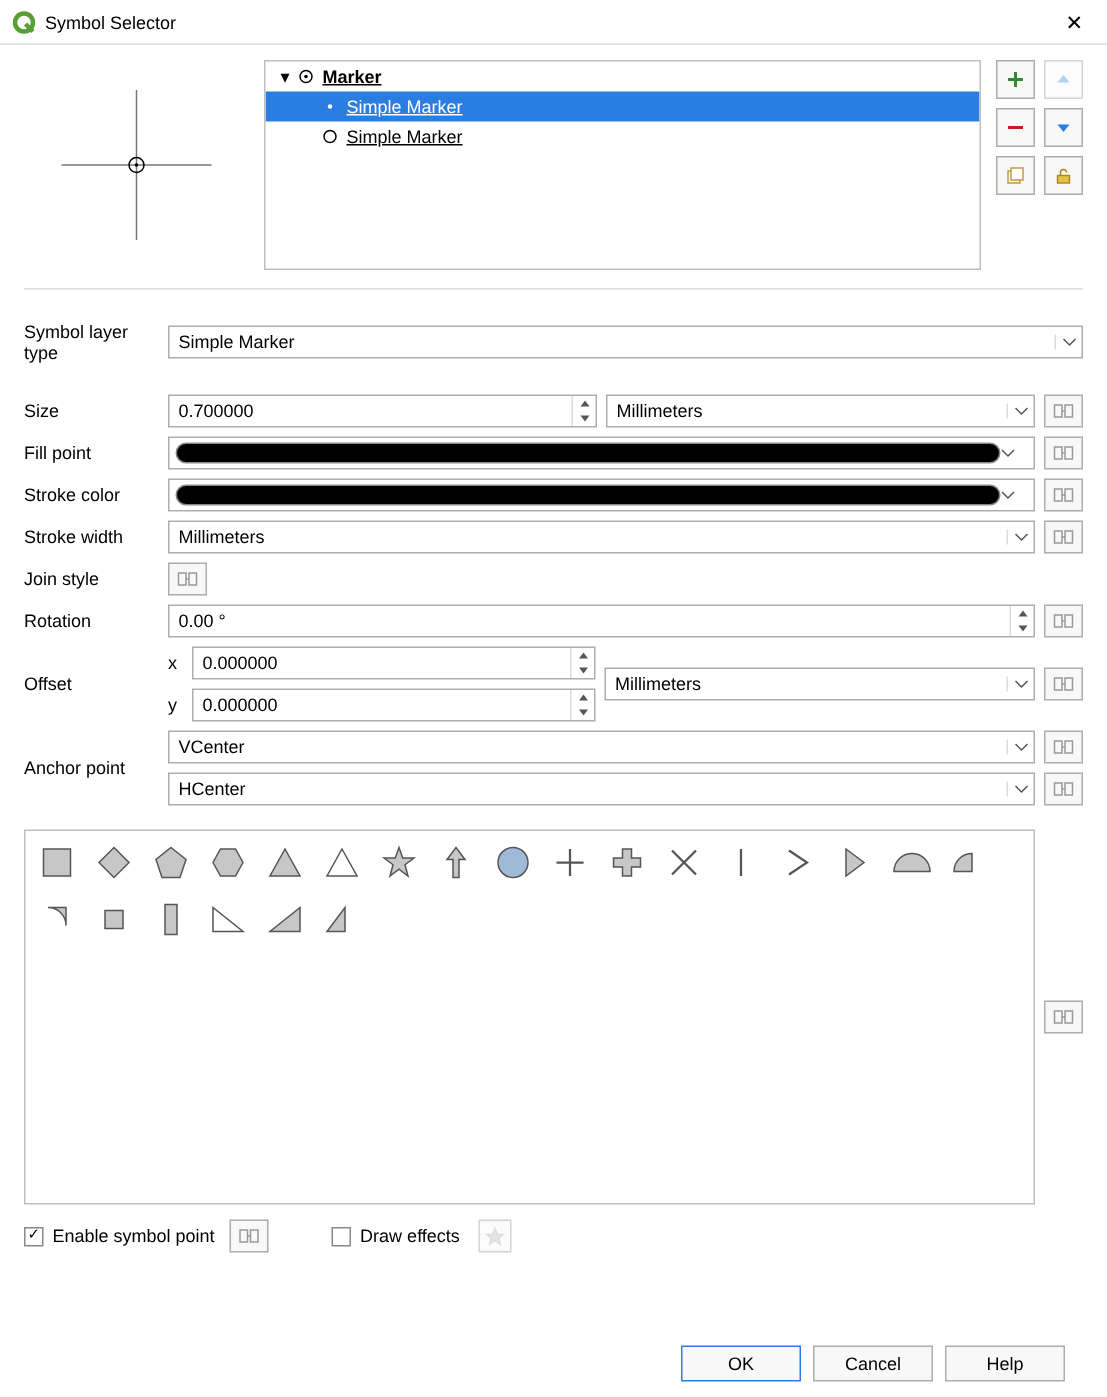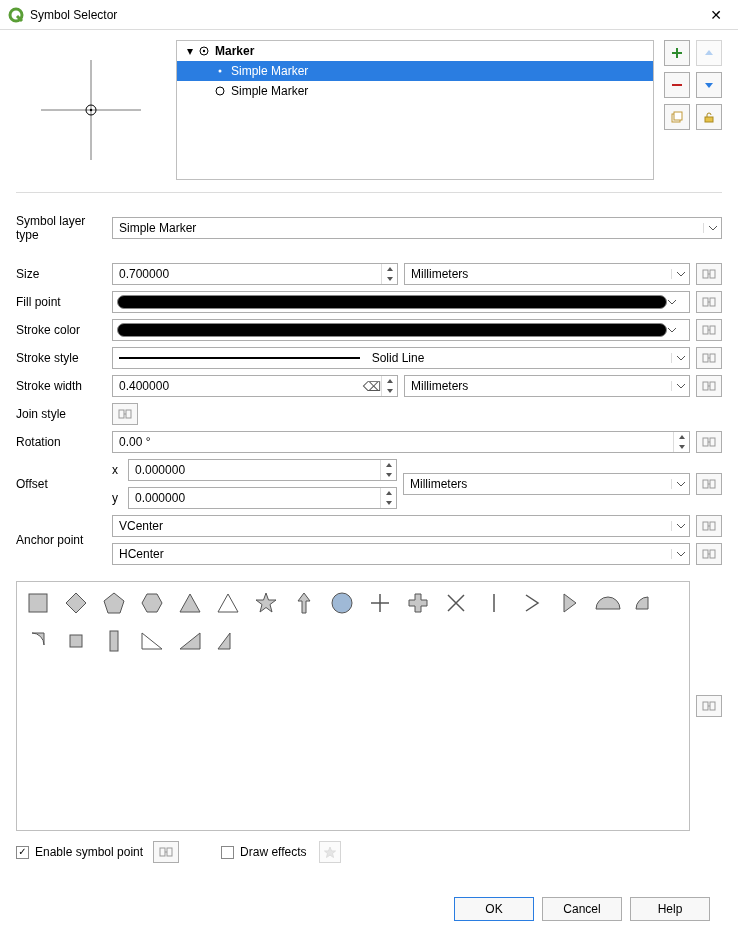--- a/index.html
+++ b/index.html
@@ -40,21 +40,21 @@
   }
   .tree-row {
     display: flex; align-items: center; height: 20px; padding-left: 4px;
     font-size: 12px;
   }
   .tree-row.selected { background: #2a7de1; color: #fff; }
   .tree-indent0 { padding-left: 6px; }
   .tree-indent1 { padding-left: 36px; }
   .tree-glyph { width: 14px; text-align: center; }
   .tree-bullet { width: 14px; display:flex; align-items:center; justify-content:center; }
-  .tree-label { margin-left: 4px; }
+  .tree-label { margin-left: 4px; text-decoration: underline; }
 
   .side-buttons { display: flex; flex-direction: column; gap: 6px; }
   .side-buttons .pair { display: flex; gap: 6px; }
   .icon-btn {
     width: 26px; height: 26px; border: 1px solid #adadad; background: #f8f8f8;
     display: flex; align-items: center; justify-content: center;
   }
   .icon-btn.disabled { opacity: 0.5; }
 
   .hr { border-top: 1px solid #dcdcdc; margin: 12px 0 6px 0; }
@@ -315,59 +315,23 @@
       </div>
       <div class="dd-icon dd-link-icon">
         <svg width="16" height="14">
             <rect x="2" y="3" width="5" height="8" fill="none" stroke="#999"></rect>
             <rect x="9" y="3" width="5" height="8" fill="none" stroke="#999"></rect>
             <path d="M7 7 H9" stroke="#999"></path>
           </svg>
       </div>
     </div>
 
-    <div class="row">
-      <span class="lbl">Stroke style</span>
-      <div class="combo stroke-style-combo">
-        <div class="line-preview"></div>
-        <span class="ctext" style="flex:0 0 auto;">Solid Line</span>
-        <span style="flex:1"></span>
-        <span class="carrow">
-            <svg width="10" height="10">
-              <path d="M1 3 L5 7 L9 3" fill="none" stroke="#555"></path>
-            </svg>
-          </span>
-      </div>
-      <div class="dd-icon dd-link-icon">
-        <svg width="16" height="14">
-            <rect x="2" y="3" width="5" height="8" fill="none" stroke="#999"></rect>
-            <rect x="9" y="3" width="5" height="8" fill="none" stroke="#999"></rect>
-            <path d="M7 7 H9" stroke="#999"></path>
-          </svg>
-      </div>
-    </div>
 
     <div class="row">
       <span class="lbl">Stroke width</span>
-      <div class="spin">
-        <span class="sval">0.400000</span>
-        <span class="clear-x">⌫</span>
-        <div class="spin-arrows">
-          <div>
-              <svg width="8" height="6">
-                <path d="M1 5 L4 1 L7 5 Z" fill="#555"></path>
-              </svg>
-            </div>
-          <div>
-              <svg width="8" height="6">
-                <path d="M1 1 L4 5 L7 1 Z" fill="#555"></path>
-              </svg>
-            </div>
-        </div>
-      </div>
       <div class="combo unit-combo">
         <span class="ctext">Millimeters</span>
         <span class="carrow">
             <svg width="10" height="10">
               <path d="M1 3 L5 7 L9 3" fill="none" stroke="#555"></path>
             </svg>
           </span>
       </div>
       <div class="dd-icon dd-link-icon">
         <svg width="16" height="14">

